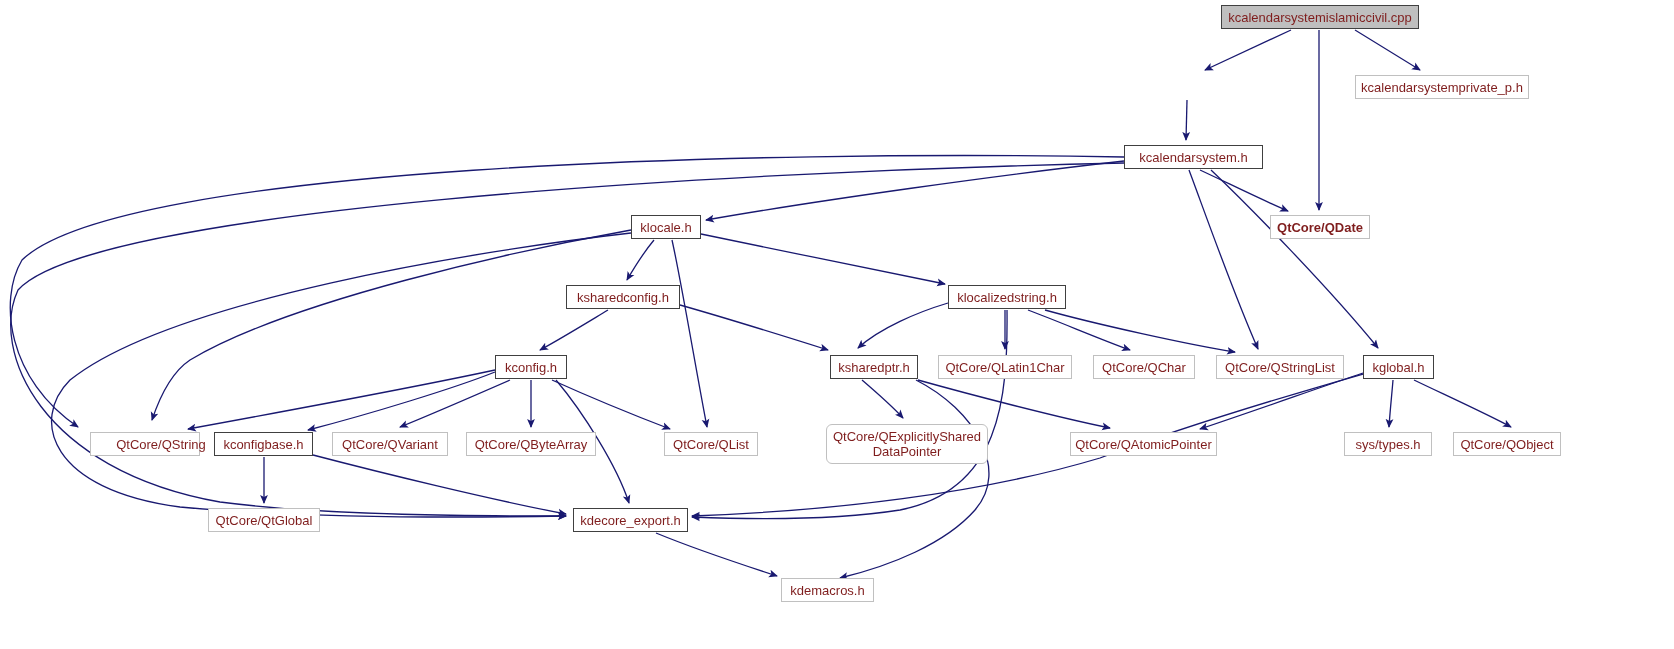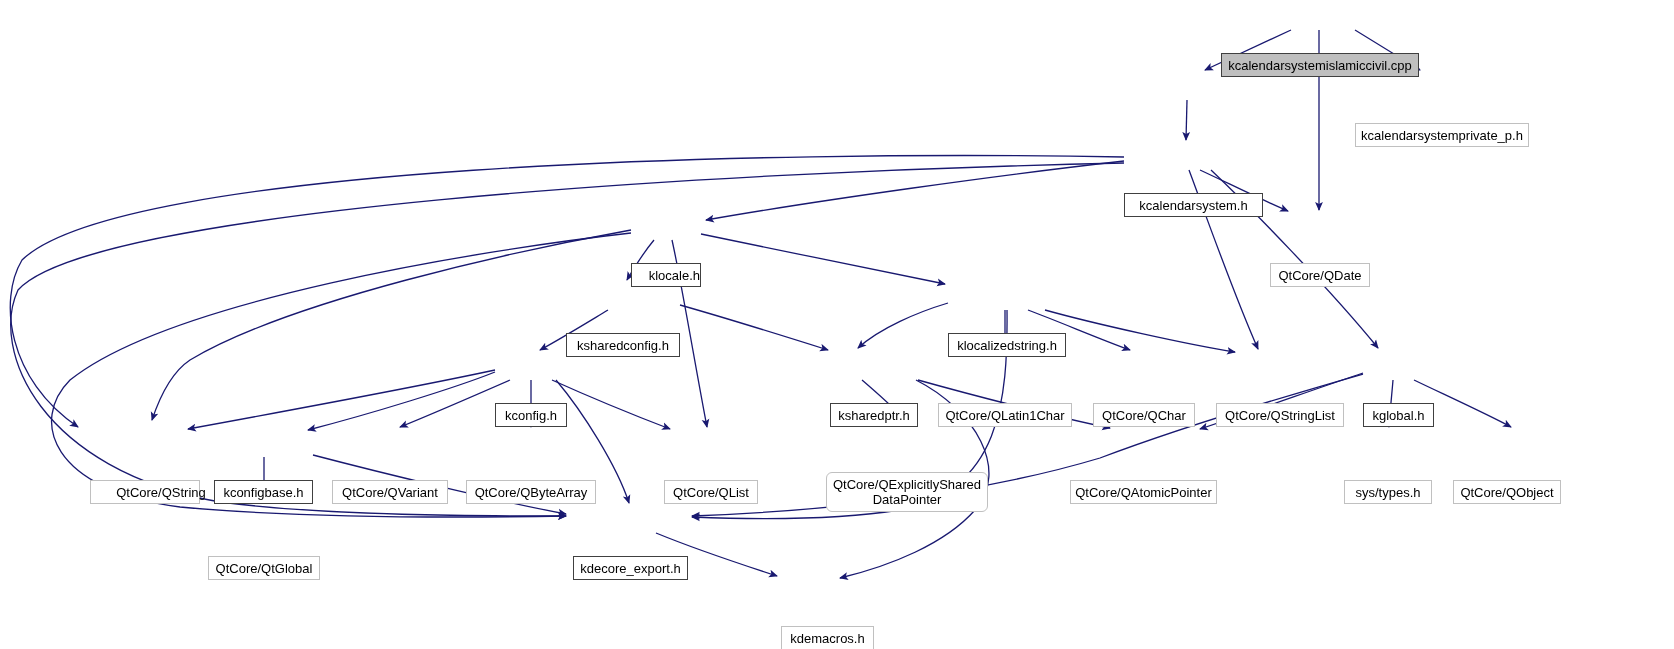--- a/index.html
+++ b/index.html
@@ -24,26 +24,25 @@
     pointer-events: none;
   }
   .gnode {
     position: absolute;
     box-sizing: border-box;
     display: flex;
     align-items: center;
     justify-content: center;
     text-align: center;
     background: #ffffff;
-    color: #000000;
+    color: #7f1d1d;
     font-size: 13px;
     line-height: 15px;
     white-space: pre;
     letter-spacing: 0px;
-    margin-top: 48px;
   }
   .gnode.ext {
     border: 1px solid #c0c0c0;
   }
   .gnode.hdr {
     border: 1.6px solid #404040;
   }
   .gnode.root {
     border: 1.6px solid #404040;
     background: #bfbfbf;
@@ -143,24 +142,24 @@
 
   <div class="gnode root" style="left:1221px;top:5px;width:198px;height:24px;">
     <span>kcalendarsystemislamiccivil.cpp</span>
   </div>
   <div class="gnode ext" style="left:1355px;top:75px;width:174px;height:24px;">
     <span>kcalendarsystemprivate_p.h</span>
   </div>
   <div class="gnode hdr" style="left:1124px;top:145px;width:139px;height:24px;">
     <span>kcalendarsystem.h</span>
   </div>
-  <div class="gnode ext" style="left:1270px;top:215px;width:100px;height:24px;">
+  <div class="gnode ext" style="left:1270px;top:215px;width:100px;height:24px;font-weight:bold;">
     <span>QtCore/QDate</span>
   </div>
-  <div class="gnode hdr" style="left:631px;top:215px;width:70px;height:24px;justify-content:flex-end;">
+  <div class="gnode hdr" style="left:631px;top:215px;width:70px;height:24px;">
     <span>klocale.h</span>
   </div>
   <div class="gnode hdr" style="left:566px;top:285px;width:114px;height:24px;">
     <span>ksharedconfig.h</span>
   </div>
   <div class="gnode hdr" style="left:948px;top:285px;width:118px;height:24px;">
     <span>klocalizedstring.h</span>
   </div>
   <div class="gnode hdr" style="left:495px;top:355px;width:72px;height:24px;text-align:center;">
     <span>kconfig.h</span>

